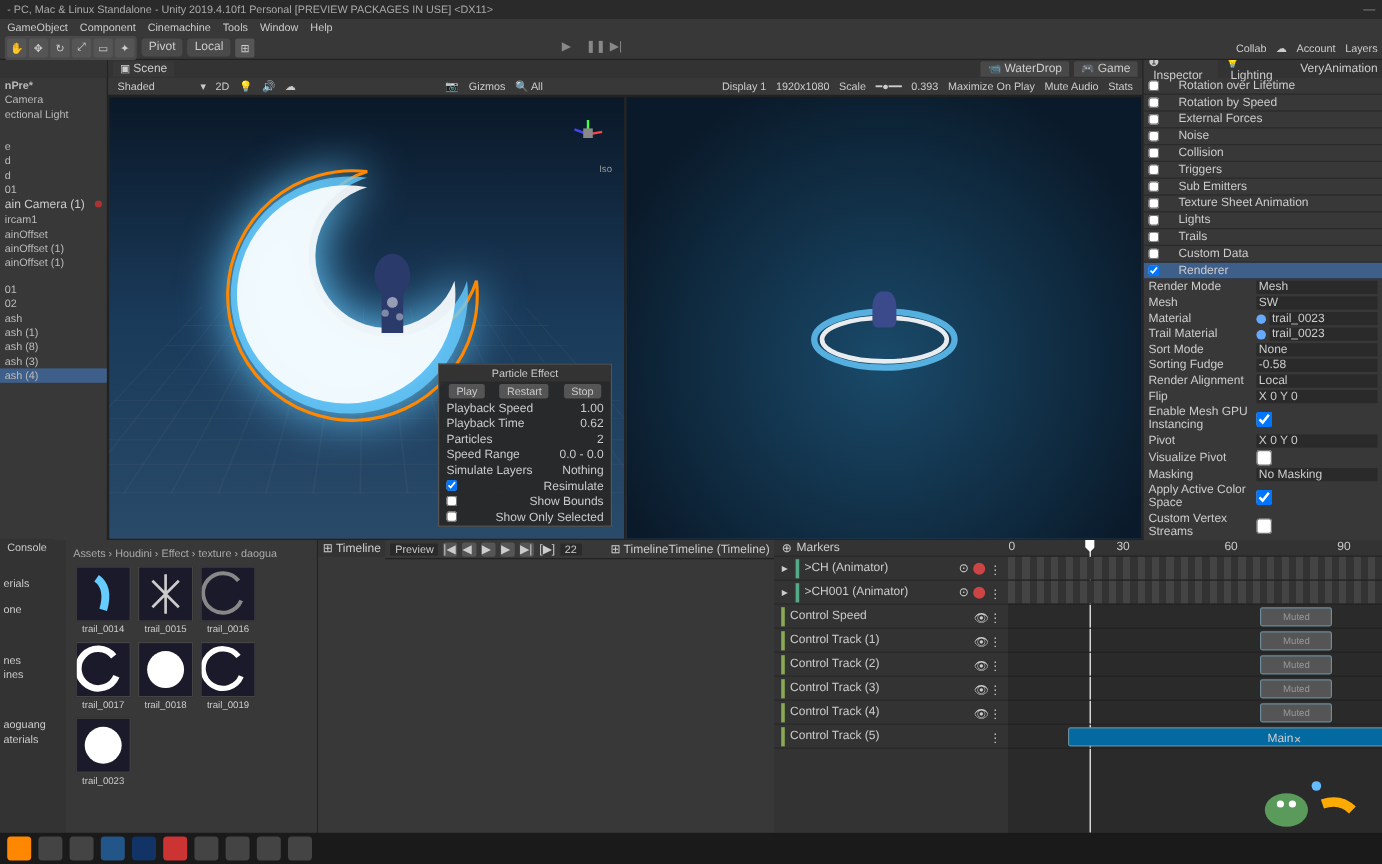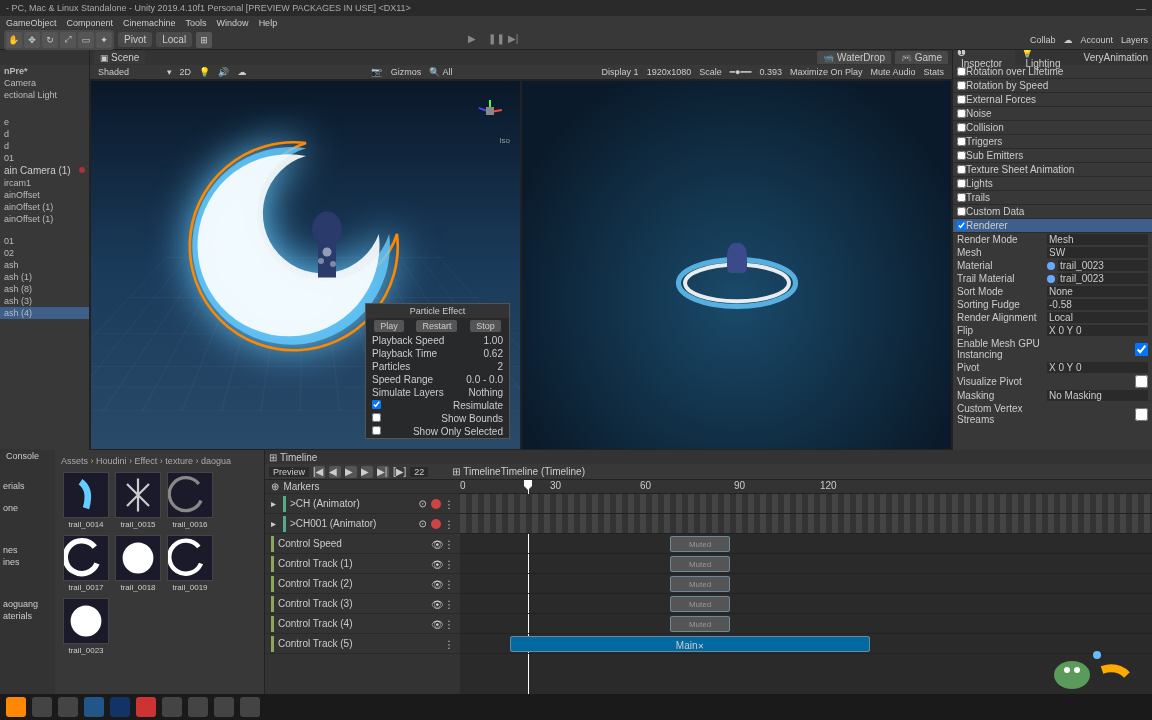--- a/index.html
+++ b/index.html
@@ -47,38 +47,38 @@
 .particlebox .hdr { background:#333; padding:2px 6px; text-align:center; font-size:9px; }
 .particlebox .btns { display:flex; justify-content:space-around; padding:2px; }
 .particlebox .btns span { background:#555; padding:1px 6px; font-size:9px; border-radius:2px; }
 .particlebox .row { display:flex; justify-content:space-between; padding:1px 6px; font-size:9px; }
 .particlebox .row input[type=checkbox] { width:9px; height:9px; }
 .vp2 .crescent2 { position:absolute; left:50%; top:55%; transform:translate(-50%,-50%) scale(.5); width:260px; height:130px; }
 .inspector { width:200px; background:#383838; border-left:1px solid #222; overflow:hidden; }
 .insp-tabs { height:15px; background:#333; display:flex; gap:2px; font-size:9px; align-items:center;justify-content:center; }
 .insp-tabs span { padding:1px 4px; }
 .insp-tabs .active { background:#383838; }
-.insp-section { padding:1px 4px; font-size:9px; border-bottom:1px solid #2a2a2a; display:flex; align-items:center; gap:0; }
+.insp-section { padding:1px 4px; font-size:9px; border-bottom:1px solid #2a2a2a; display:flex; align-items:center; gap:16px; }
 .insp-section input[type=checkbox] { width:9px; height:9px; }
 .insp-section.hl { background:#3e5f8a; }
-.insp-row { display:flex; padding:1px 4px; font-size:9px; align-items:center;justify-content:space-between; }
+.insp-row { display:flex; padding:1px 4px; font-size:9px; align-items:center; }
 .insp-row .lbl { width:90px; }
 .insp-row .val { flex:1; background:#2a2a2a; padding:0 2px; }
 .insp-row .dot { width:8px; height:8px; border-radius:50%; background:#6af; margin-right:3px; }
 .bottom { height:244px; display:flex; background:#383838; }
 .assets { width:265px; border-right:1px solid #222; display:flex; }
 .assets .tree { width:55px; background:#333; }
 .assets .tree .item { padding:1px 3px; font-size:9px; }
 .assets .grid { flex:1; background:#383838; padding:4px; }
 .assets .crumb { font-size:9px; padding:2px; color:#aaa; }
 .assets .thumbs { display:flex; flex-wrap:wrap; gap:6px; padding:4px; }
 .assets .thumb { width:46px; text-align:center; }
 .assets .thumb .img { width:46px; height:46px; background:#1a1a2a; border:1px solid #444; position:relative; }
 .assets .thumb .lbl { font-size:8px; margin-top:2px; }
-.timeline { flex:1; display:flex; flex-direction:column; }
+.timeline { flex:1; display:flex; flex-direction:row; }
 .tl-tabs { height:14px; background:#333; display:flex; align-items:center; gap:4px; padding:0 4px; font-size:9px; }
 .tl-ctrl { height:16px; background:#383838; display:flex; align-items:center; gap:4px; padding:0 4px; border-bottom:1px solid #222; }
 .tl-ctrl .btn { width:12px; height:12px; background:#555; border-radius:2px; }
 .tl-ctrl .frame { background:#2a2a2a; padding:0 4px; font-size:9px; }
 .tl-body { flex:1; display:flex; }
 .tl-tracks { width:195px; background:#333; }
 .tl-track { height:20px; display:flex; align-items:center; padding:0 6px; font-size:9px; border-bottom:1px solid #2a2a2a; gap:4px; }
 .tl-track .arrow { width:8px; }
 .tl-track .color { width:3px; height:16px; }
 .tl-track.anim .color { background:#5a8; }
@@ -378,20 +378,24 @@
       </div>
     <div class="insp-row">
         <span class="lbl">Visualize Pivot</span>
         <input type="checkbox" style="">
       </div>
     <div class="insp-row">
         <span class="lbl">Masking</span>
         <span class="val">No Masking</span>
       </div>
     <div class="insp-row">
+        <span class="lbl">Apply Active Color Space</span>
+        <input type="checkbox" checked="" style="">
+      </div>
+    <div class="insp-row">
         <span class="lbl">Custom Vertex Streams</span>
         <input type="checkbox" style="">
       </div>
 
   </div>
 </div>
 
 <div class="console-tab">Console</div>
 
 <div class="bottom">

